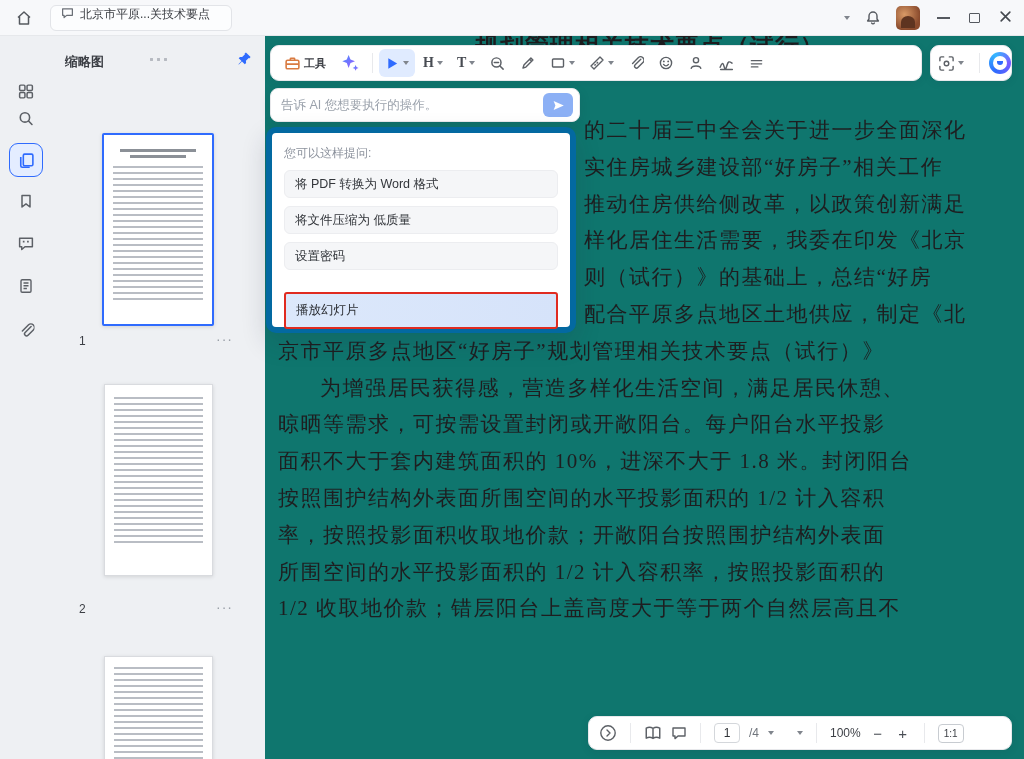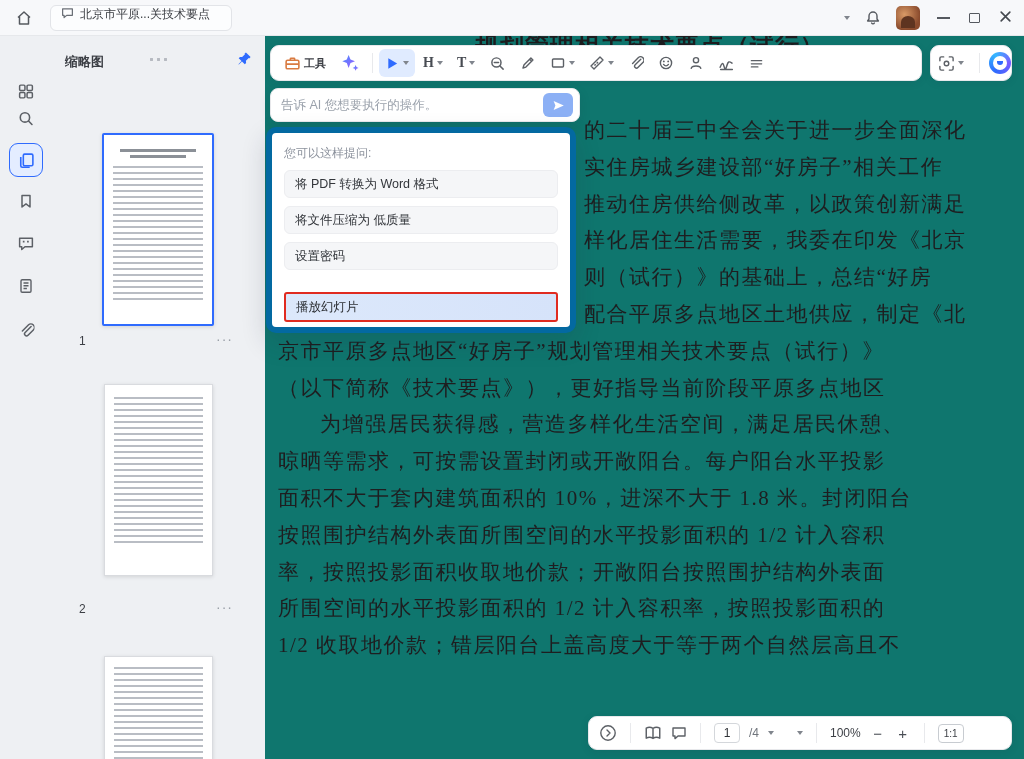--- a/index.html
+++ b/index.html
@@ -64,21 +64,21 @@
   .ai-logo i { position:absolute; left:8px; top:9px; width:6px; height:4px; border-radius:0 0 4px 4px; background:#2f6bfe; }
 
   
   .ai-input { position:absolute; left:270px; top:88px; width:310px; height:34px; background:#fff; border:1px solid #e7e8eb; border-radius:8px; box-shadow:0 4px 12px rgba(30,40,60,.10); display:flex; align-items:center; padding:0 6px 0 10px; z-index:7; }
   .ai-input input { flex:1; border:none; outline:none; font-size:12.5px; color:#333; background:transparent; font-family:inherit; }
   .ai-input input::placeholder { color:#9aa1ab; }
   .send-btn { width:30px; height:24px; border-radius:6px; background:#8cb0f5; display:flex; align-items:center; justify-content:center; }
   .ai-panel { position:absolute; left:266px; top:127px; width:310px; height:206px; background:#fff; border:6px solid #0369a1; border-radius:10px; box-shadow:0 10px 26px rgba(30,40,60,.16); padding:10px 12px; z-index:7; }
   .hint { font-size:12px; color:#8b919c; margin:2px 0 8px; }
   .sug { height:28px; display:flex; align-items:center; padding:0 10px; background:#f5f6f8; border:1px solid #ecedf0; border-radius:6px; font-size:12.5px; color:#33363b; margin-bottom:8px; }
-  .sug.hl { margin-top:22px; height:30px; background:linear-gradient(90deg,#dce8fb,#d6e3fa); border:2px solid #e02b20; border-radius:3px; color:#2c2f34;text-align:center; }
+  .sug.hl { margin-top:22px; height:37px; background:linear-gradient(90deg,#dce8fb,#d6e3fa); border:2px solid #e02b20; border-radius:3px; color:#2c2f34;text-align:center; }
 
   
   .statusbar { position:absolute; left:588px; top:716px; width:424px; height:34px; background:#fff; border:1px solid #e7e8eb; border-radius:9px; box-shadow:0 2px 8px rgba(30,40,60,.10); display:flex; align-items:center; padding:0 10px; gap:9px; color:#4a4e55; z-index:8; }
   .pg-box { width:26px; height:20px; border:1px solid #d4d7db; border-radius:4px; display:flex; align-items:center; justify-content:center; font-size:12px; color:#2f3237; background:#fff; }
   .pg-total { font-size:12px; color:#70757c; }
   .zoom-txt { font-size:12px; color:#3c3f45; }
   .zbtn { font-size:15px; color:#4a4e55; width:16px; text-align:center; }
   .fit-box { width:26px; height:19px; border:1px solid #c8ccd1; border-radius:4px; display:flex; align-items:center; justify-content:center; font-size:10px; color:#3c3f45; }
 
   .stylus-btn { position:absolute; left:11px; top:721px; width:28px; height:28px; display:flex; align-items:center; justify-content:center; color:#55595f; z-index:4; }
@@ -205,21 +205,20 @@
   <div class="doc">
     <div class="doc-title">规划管理相关技术要点（试行）</div>
     <div class="doc-text">
       <div class="ml">的二十届三中全会关于进一步全面深化</div>
       <div class="ml">实住房城乡建设部“好房子”相关工作</div>
       <div class="ml">推动住房供给侧改革，以政策创新满足</div>
       <div class="ml">样化居住生活需要，我委在印发《北京</div>
       <div class="ml">则（试行）》的基础上，总结“好房</div>
       <div class="ml">配合平原多点地区土地供应，制定《北</div>
       <div>京市平原多点地区“好房子”规划管理相关技术要点（试行）》</div>
-      <div>（以下简称《技术要点》），更好指导当前阶段平原多点地区</div>
       <div class="ind">为增强居民获得感，营造多样化生活空间，满足居民休憩、</div>
       <div>晾晒等需求，可按需设置封闭或开敞阳台。每户阳台水平投影</div>
       <div>面积不大于套内建筑面积的 10%，进深不大于 1.8 米。封闭阳台</div>
       <div>按照围护结构外表面所围空间的水平投影面积的 1/2 计入容积</div>
       <div>率，按照投影面积收取地价款；开敞阳台按照围护结构外表面</div>
       <div>所围空间的水平投影面积的 1/2 计入容积率，按照投影面积的</div>
       <div>1/2 收取地价款；错层阳台上盖高度大于等于两个自然层高且不</div>
     </div>
   </div>
 

